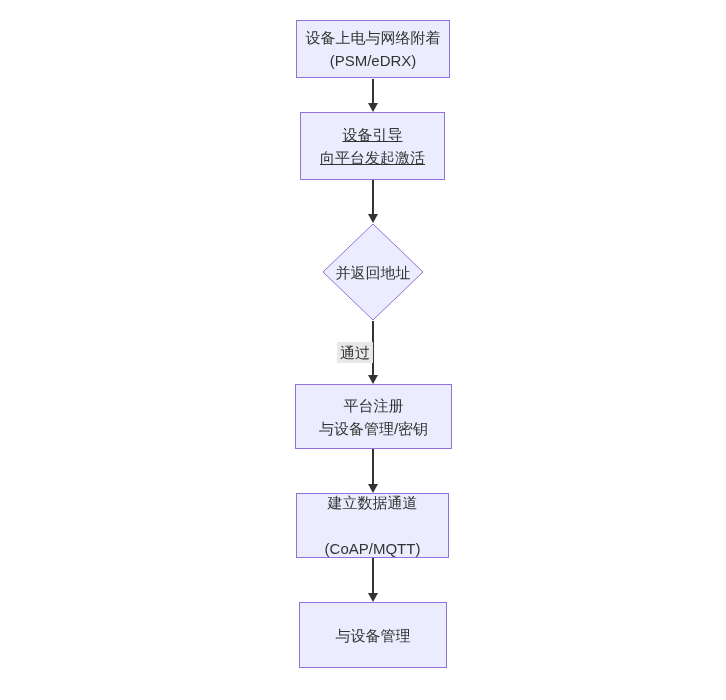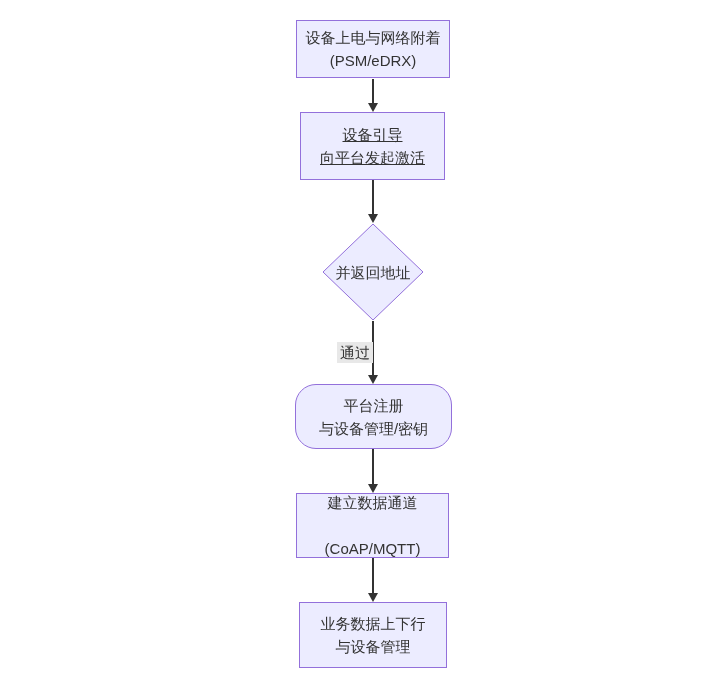--- a/index.html
+++ b/index.html
@@ -97,34 +97,33 @@
     <svg width="102" height="98" viewBox="0 0 102 98">
       <polygon points="51,1 101,49 51,97 1,49" style="fill:var(--node-fill); stroke:var(--node-border); stroke-width:1"></polygon>
     </svg>
     <div class="diamond-label">并返回地址</div>
   </div>
 
   <div class="edge-line" style="left:372px; top:321px; height:54px;"></div>
   <div class="edge-label" style="left:355px; top:342px;">通过</div>
   <div class="arrowhead" style="left:368px; top:375px;"></div>
 
-  <div class="node" style="left:295px; top:384px; width:157px; height:65px;border-radius:21px;">
+  <div class="node" style="left:295px; top:384px; width:157px; height:65px;">
     <div class="nline">平台注册</div>
     <div class="nline">与设备管理/密钥</div>
   </div>
 
   <div class="edge-line" style="left:372px; top:449px; height:35px;"></div>
   <div class="arrowhead" style="left:368px; top:484px;"></div>
 
   <div class="node" style="left:296px; top:493px; width:153px; height:65px;gap:23px;">
     <div class="nline">建立数据通道</div>
     <div class="nline">(CoAP/MQTT)</div>
   </div>
 
   <div class="edge-line" style="left:372px; top:558px; height:35px;"></div>
   <div class="arrowhead" style="left:368px; top:593px;"></div>
 
   <div class="node" style="left:299px; top:602px; width:148px; height:66px;">
-    <div class="nline">业务数据上下行</div>
     <div class="nline">与设备管理</div>
   </div>
 
 </div>
 
 </body></html>

